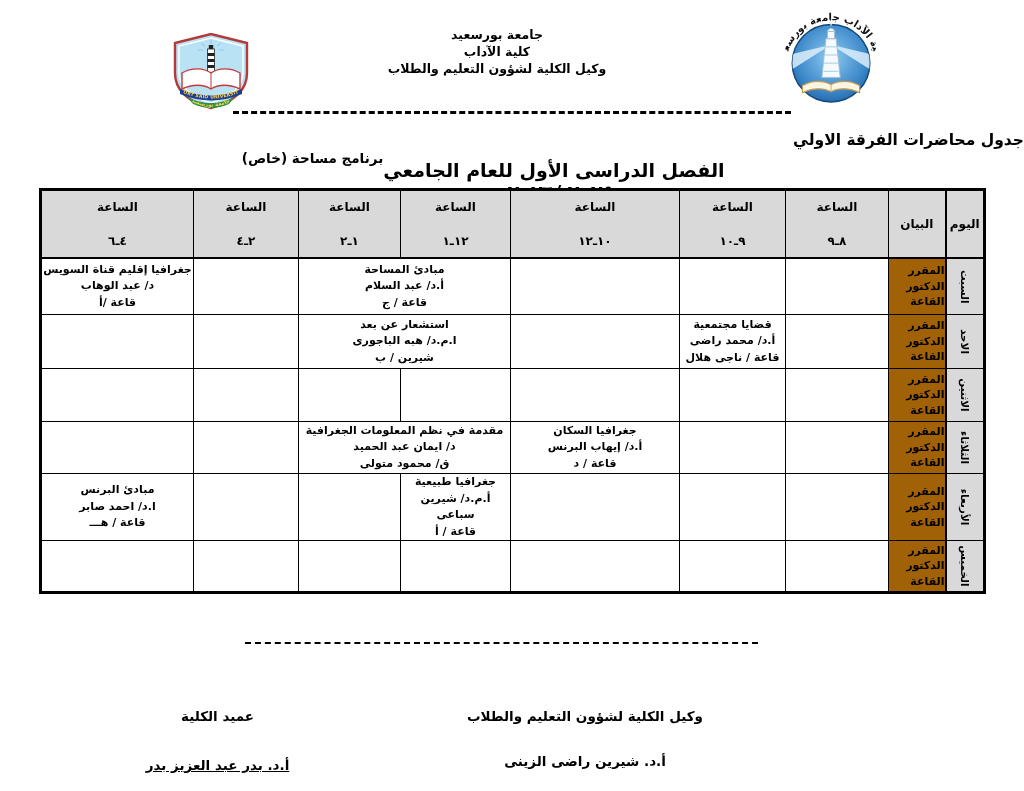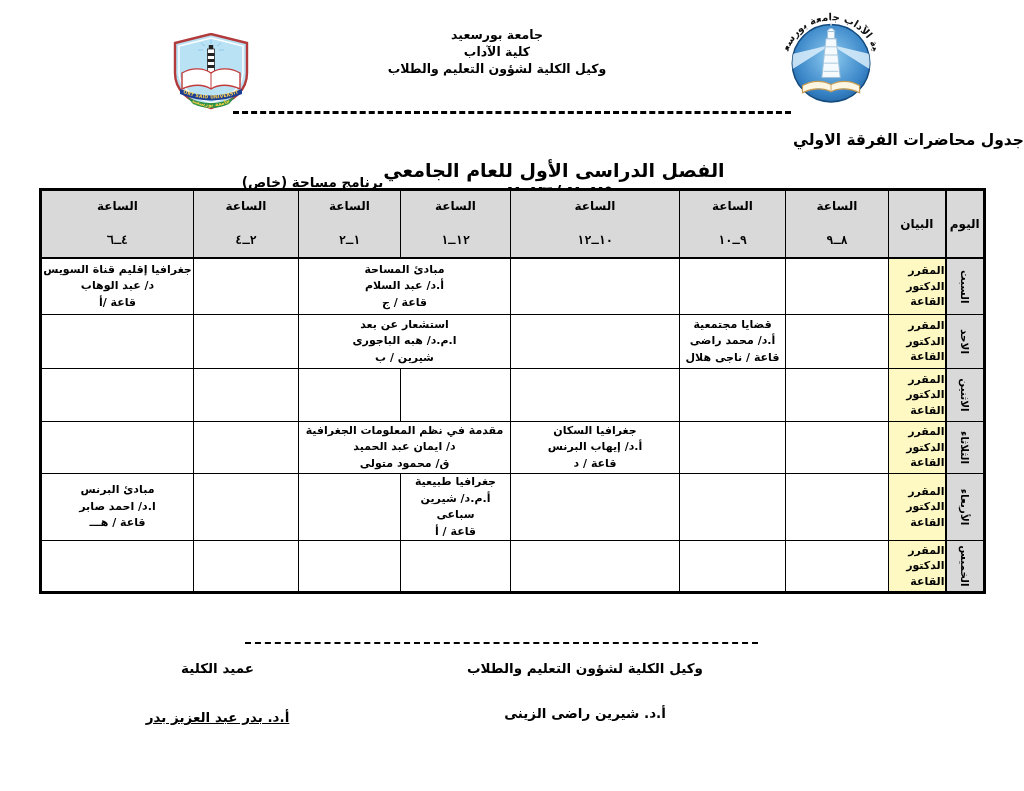--- a/index.html
+++ b/index.html
@@ -27,67 +27,67 @@
   .doc-title{
     position:absolute;top:131px;left:0;right:0;
     direction:rtl;
     font-weight:bold;font-size:15.5px;
   }
   .term-line{
     position:absolute;top:159px;left:373px;width:362px;
     text-align:center;direction:rtl;font-weight:bold;font-size:19px;
   }
   .program-line{
-    position:absolute;top:174px;left:215px;width:195px;
+    position:absolute;top:150px;left:215px;width:195px;
     text-align:center;direction:rtl;font-weight:bold;font-size:13.5px;
   }
   
   table.sched{
     position:absolute;left:39px;top:188px;
     width:944px;table-layout:fixed;
     border-collapse:collapse;direction:rtl;
     border:3px solid #000;
   }
   table.sched th,table.sched td{
     border:1px solid #000;
     padding:0;vertical-align:middle;
     overflow:hidden;
   }
   table.sched thead th{
     background:#d9d9d9;
     font-size:12px;font-weight:bold;
     border-bottom:2.5px solid #000;
   }
-  .hour-range{margin-top:20px;font-family:Liberation Mono, monospace;}
+  .hour-range{margin-top:20px;}
   td.day-cell{
     background:#d9d9d9;position:relative;
     border-left:2.5px solid #000 !important;
   }
   th.day-head{border-left:2.5px solid #000 !important;}
   .day-rot{
     position:absolute;left:0;top:0;width:100%;height:100%;
     display:flex;align-items:center;justify-content:center;
     transform:rotate(90deg);
     font-weight:bold;font-size:10.5px;white-space:nowrap;
   }
   td.info-cell{
-    background:#fef9c3;text-align:right;
+    background:#a16207;text-align:right;
     font-weight:bold;font-size:11px;line-height:15.5px;
     padding:0 3px;
   }
   td.course-cell{
     text-align:center;font-weight:bold;
     font-size:11px;line-height:16.5px;direction:rtl;
   }
   
   .divider-bottom{
     position:absolute;top:642px;left:245px;width:513px;height:0;
     border-top:2.5px dashed #000;
   }
-  .sig{position:absolute;text-align:center;direction:rtl;font-weight:bold;font-size:13.5px;}
+  .sig{position:absolute;text-align:center;direction:rtl;font-weight:bold;font-size:13.5px;margin-top:48px;}
   .sig-vd-title{top:660px;left:430px;width:310px;}
   .sig-vd-name{top:705px;left:430px;width:310px;}
   .sig-dean-title{top:660px;left:155px;width:125px;}
   .sig-dean-name{top:709px;left:110px;width:215px;text-decoration:underline;}
 </style>
 </head>
 <body>
 
 <div class="page">
 

